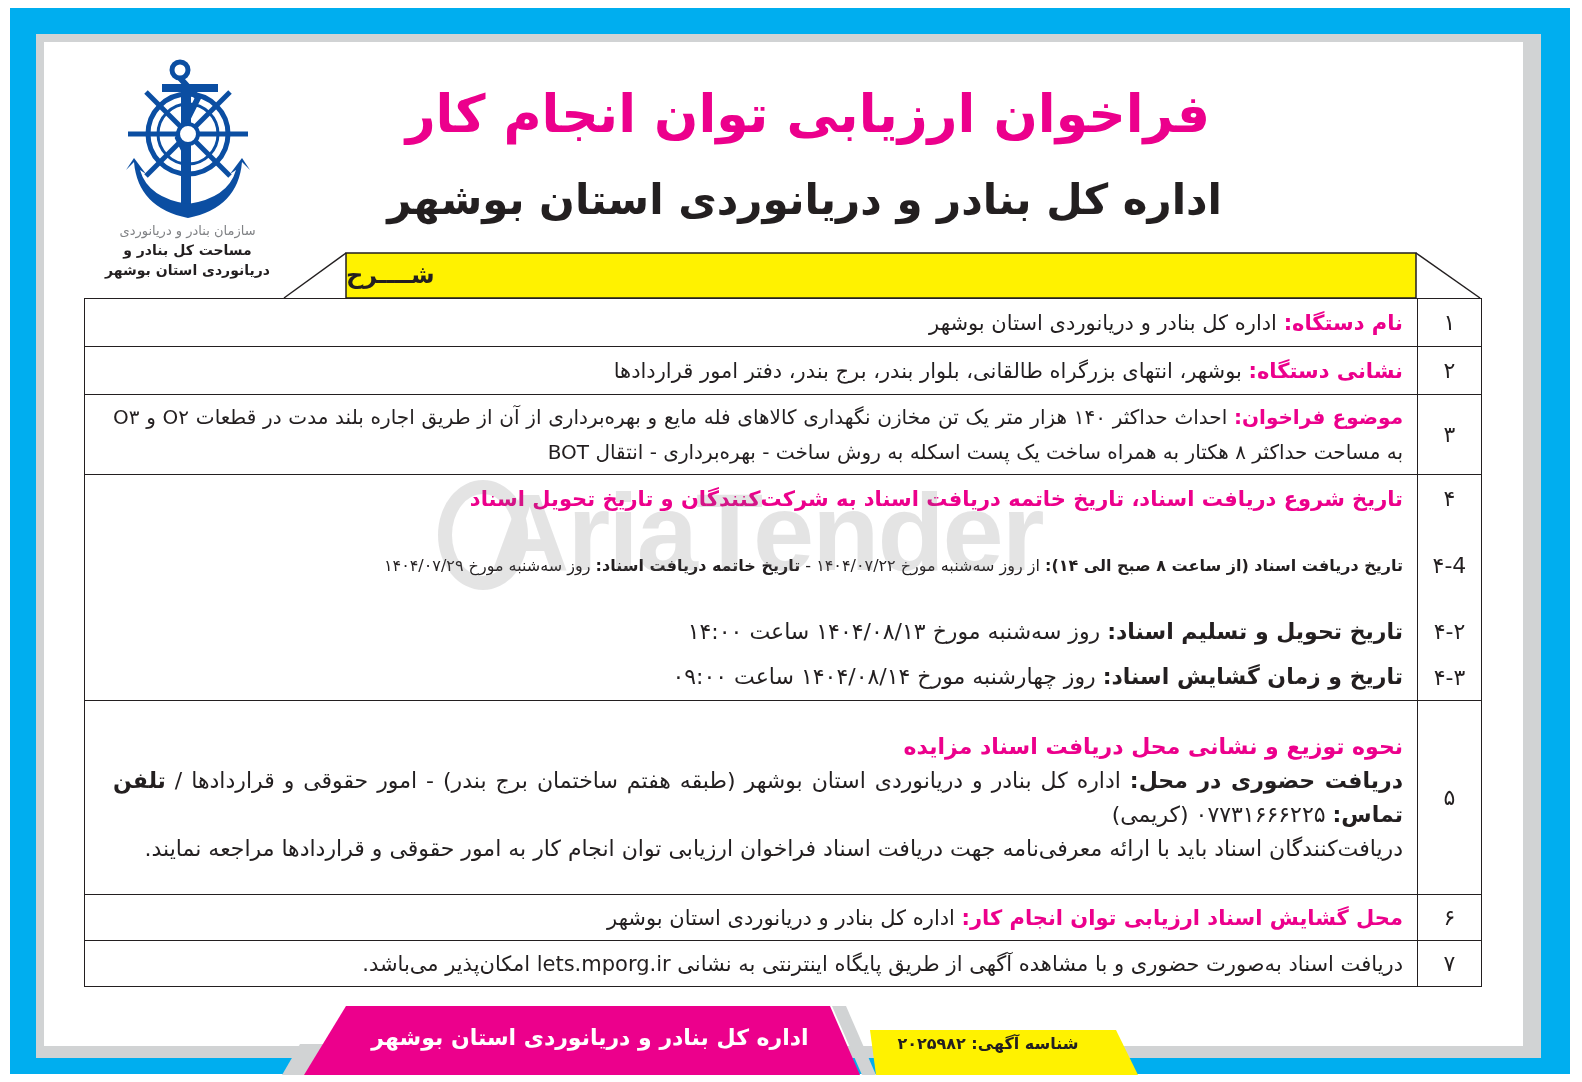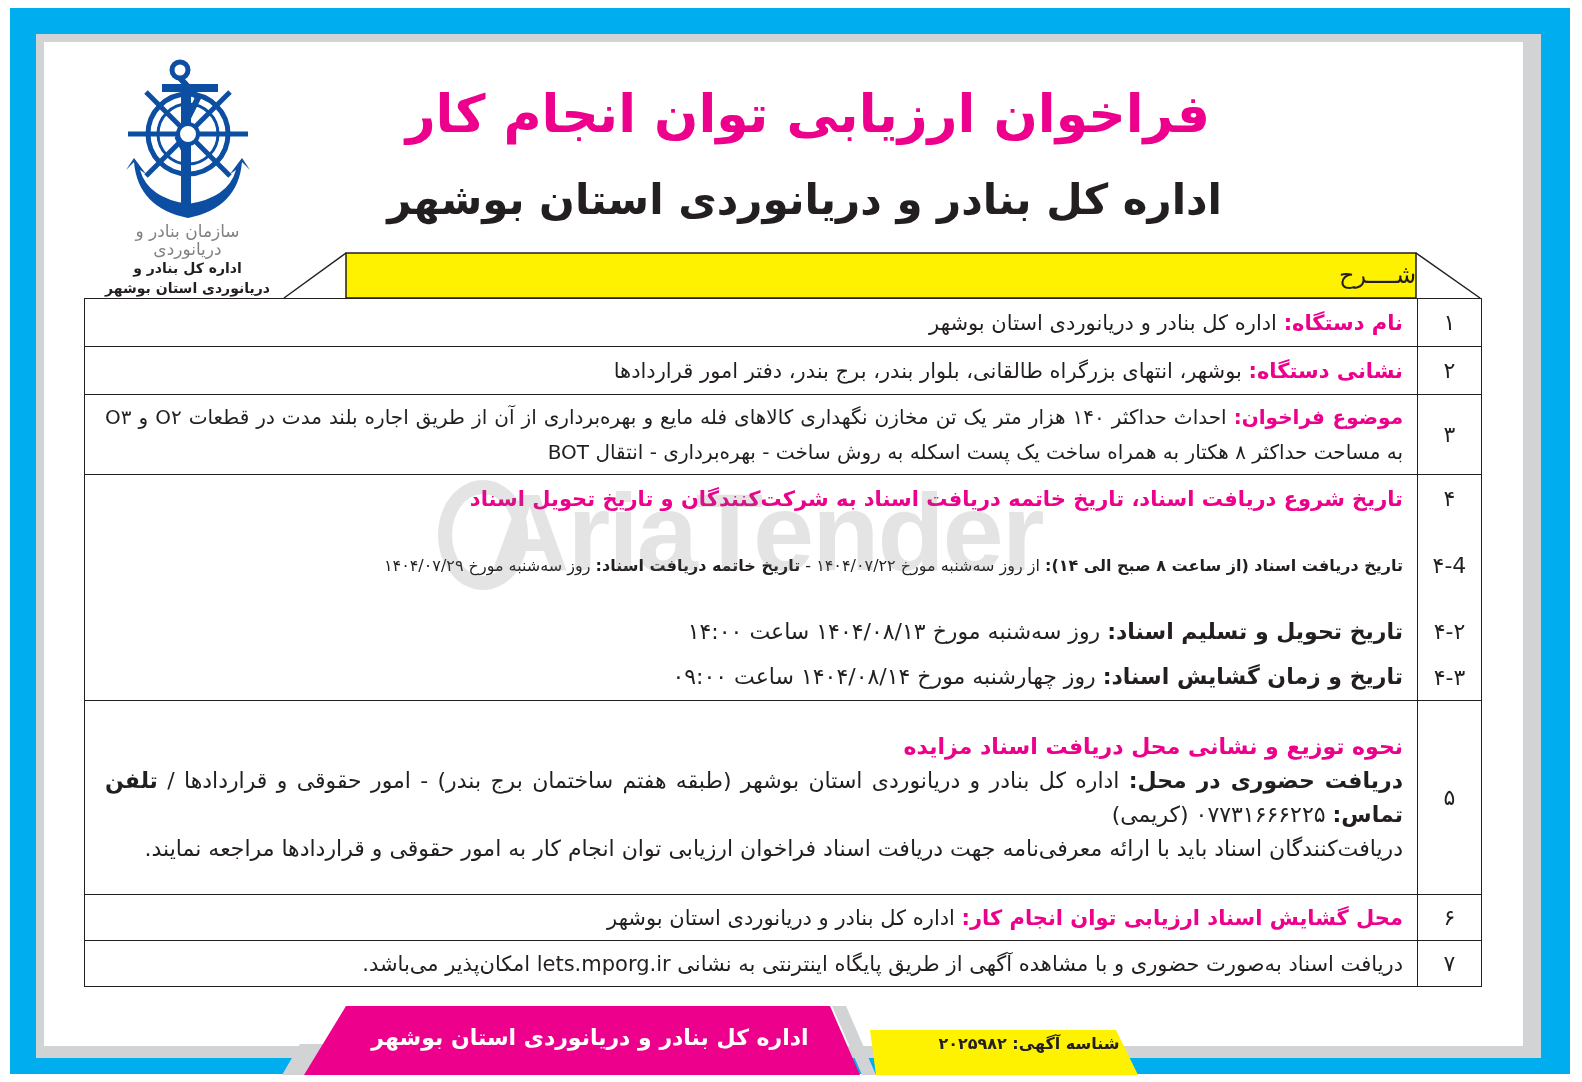--- a/index.html
+++ b/index.html
@@ -6,53 +6,53 @@
   html, body { width: 1582px; height: 1082px; background: #ffffff; overflow: hidden; }
   body { position: relative; font-family: "DejaVu Sans", sans-serif; }
 
   .blue-frame { position: absolute; left: 10px; top: 8px; width: 1560px; height: 1066px; background: #00AEEF; }
   .gray-frame { position: absolute; left: 36px; top: 34px; width: 1505px; height: 1024px; background: #D1D3D4; }
   .paper { position: absolute; left: 44px; top: 42px; width: 1479px; height: 1004px; background: #ffffff; }
 
   
   .logo { position: absolute; left: 118px; top: 58px; width: 140px; height: 162px; }
   .logo-caption { position: absolute; left: 100px; top: 222px; width: 175px; text-align: center; direction: rtl; }
-  .logo-org { font-size: 17px; color: #808285; line-height: 18px; }
+  .logo-org { font-size: 13px; color: #808285; line-height: 18px; }
   .logo-dept { font-size: 14px; font-weight: bold; color: #231F20; line-height: 20px; }
 
   
   .title-main { position: absolute; right: 372px; top: 82px; direction: rtl; font-size: 52px; font-weight: bold; color: #EC008C; letter-spacing: 0px; line-height: 64px; }
   .title-sub { position: absolute; right: 360px; top: 172px; direction: rtl; font-size: 42px; font-weight: bold; color: #231F20; line-height: 56px; }
 
   
   .band-wrap { position: absolute; left: 282px; top: 252px; width: 1200px; height: 47px; }
   .band-svg { position: absolute; left: 0; top: 0; }
-  .band-label { position: absolute; left: 64px; top: 0; width: 1070px; height: 47px; text-align: right; line-height: 46px; font-size: 24px; font-weight: normal; color: #231F20; direction: rtl; letter-spacing: 2px; }
+  .band-label { position: absolute; left: 64px; top: 0; width: 1070px; height: 47px; text-align: left; line-height: 46px; font-size: 24px; font-weight: bold; color: #231F20; direction: rtl; letter-spacing: 2px; }
 
   
   .doc-table { position: absolute; left: 84px; top: 298px; width: 1398px; border-collapse: collapse; direction: rtl; }
   .doc-table td { border: 1.5px solid #231F20; vertical-align: middle; }
   .num-cell { width: 64px; text-align: center; font-size: 22px; color: #231F20; }
-  .content-cell { padding: 4px 14px 4px 20px; font-size: 21px; color: #231F20; line-height: 34px; text-align: justify; }
+  .content-cell { padding: 4px 14px 4px 28px; font-size: 21px; color: #231F20; line-height: 34px; text-align: justify; }
   .pink { color: #EC008C; font-weight: bold; }
   .bold { font-weight: bold; }
   .line { display: block; }
   .sub-row td { border-top: none; border-bottom: none; }
   .ltr { direction: ltr; unicode-bidi: embed; }
 
   
   .watermark { position: absolute; left: 430px; top: 468px; width: 680px; height: 170px; pointer-events: none; opacity: 0.18; }
   .wm-brand { position: absolute; left: 60px; top: 0; font-size: 110px; font-weight: bold; color: #6D6E71; font-family: "Liberation Sans", sans-serif; letter-spacing: -2px; }
   .wm-tag { position: absolute; left: 0; top: 118px; width: 680px; direction: rtl; text-align: center; font-size: 34px; color: #6D6E71; letter-spacing: 10px; }
   .wm-ring { position: absolute; left: 8px; top: 12px; width: 90px; height: 110px; border: 14px solid #6D6E71; border-radius: 50%; }
 
   
   .footer { position: absolute; left: 0; top: 1000px; width: 1582px; height: 82px; }
   .footer-title { position: absolute; left: 330px; top: 14px; width: 520px; height: 48px; text-align: center; line-height: 48px; color: #ffffff; font-size: 22px; font-weight: bold; direction: rtl; }
-  .footer-id { position: absolute; left: 909px; top: 30px; width: 240px; height: 28px; line-height: 28px; text-align: center; font-size: 16px; font-weight: bold; color: #231F20; direction: rtl; }
+  .footer-id { position: absolute; left: 868px; top: 30px; width: 240px; height: 28px; line-height: 28px; text-align: center; font-size: 16px; font-weight: bold; color: #231F20; direction: rtl; }
 </style>
 </head>
 <body>
 
 <div class="blue-frame"></div>
 <div class="gray-frame"></div>
 <div class="paper"></div>
 
 <div class="logo">
   <svg width="140" height="162" viewBox="0 0 140 162">
@@ -66,21 +66,21 @@
       <path d="M62 20 L80 40 L70 60 L60 80 L70 100" stroke-width="6"></path>
     </g>
     <rect x="44" y="26" width="56" height="8" fill="#0B4EA2"></rect>
     <rect x="63" y="26" width="10" height="130" fill="#0B4EA2"></rect>
     <path d="M16 104 Q20 150 70 160 Q120 150 124 104 L132 112 L124 100 L112 116 L118 112 Q110 140 70 146 Q30 140 22 112 L28 116 L16 100 L8 112 Z" fill="#0B4EA2"></path>
     <circle cx="70" cy="76" r="10" fill="#ffffff" stroke="#0B4EA2" stroke-width="4"></circle>
   </svg>
 </div>
 <div class="logo-caption">
   <div class="logo-org">سازمان بنادر و دریانوردی</div>
-  <div class="logo-dept">اداره کل بنادر و</div>
+  <div class="logo-dept">مساحت کل بنادر و</div>
   <div class="logo-dept">دریانوردی استان بوشهر</div>
 </div>
 
 <div class="title-main">فراخوان ارزیابی توان انجام کار</div>
 <div class="title-sub">اداره کل بنادر و دریانوردی استان بوشهر</div>
 
 <div class="band-wrap">
   <svg class="band-svg" width="1200" height="47" viewBox="0 0 1200 47">
     <polygon points="64,1 1134,1 1134,46 64,46" fill="#FFF200" stroke="#231F20" stroke-width="1.5"></polygon>
     <polyline points="2,46 64,1" fill="none" stroke="#231F20" stroke-width="1.5"></polyline>

